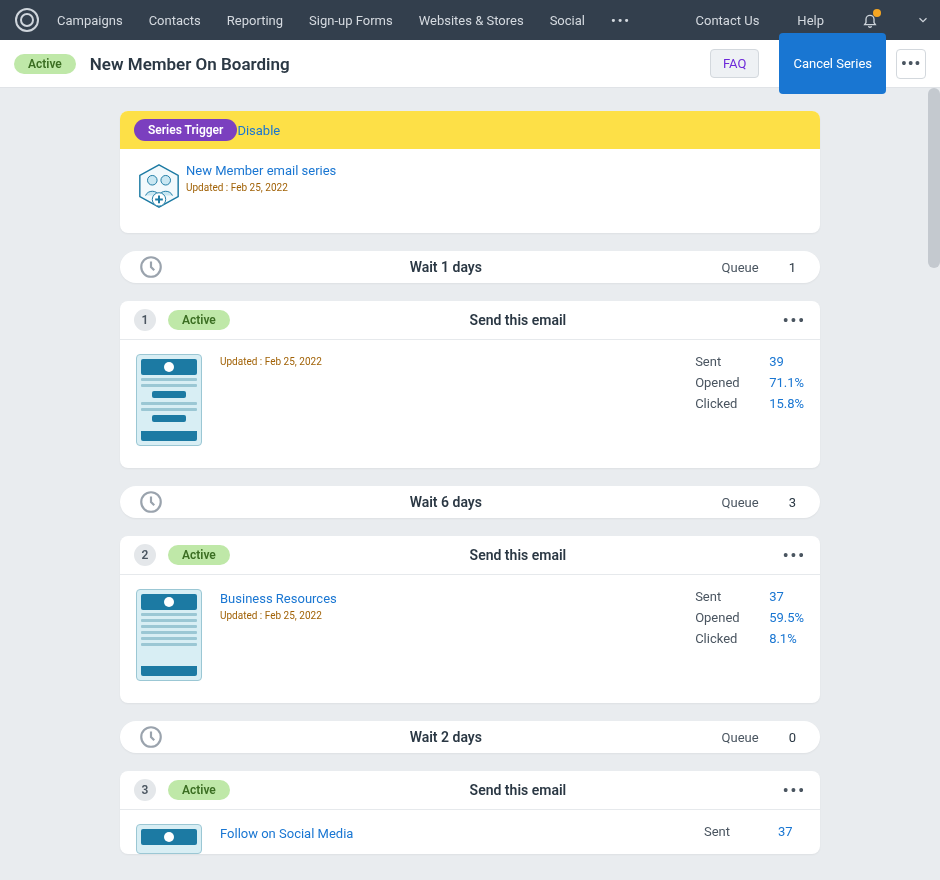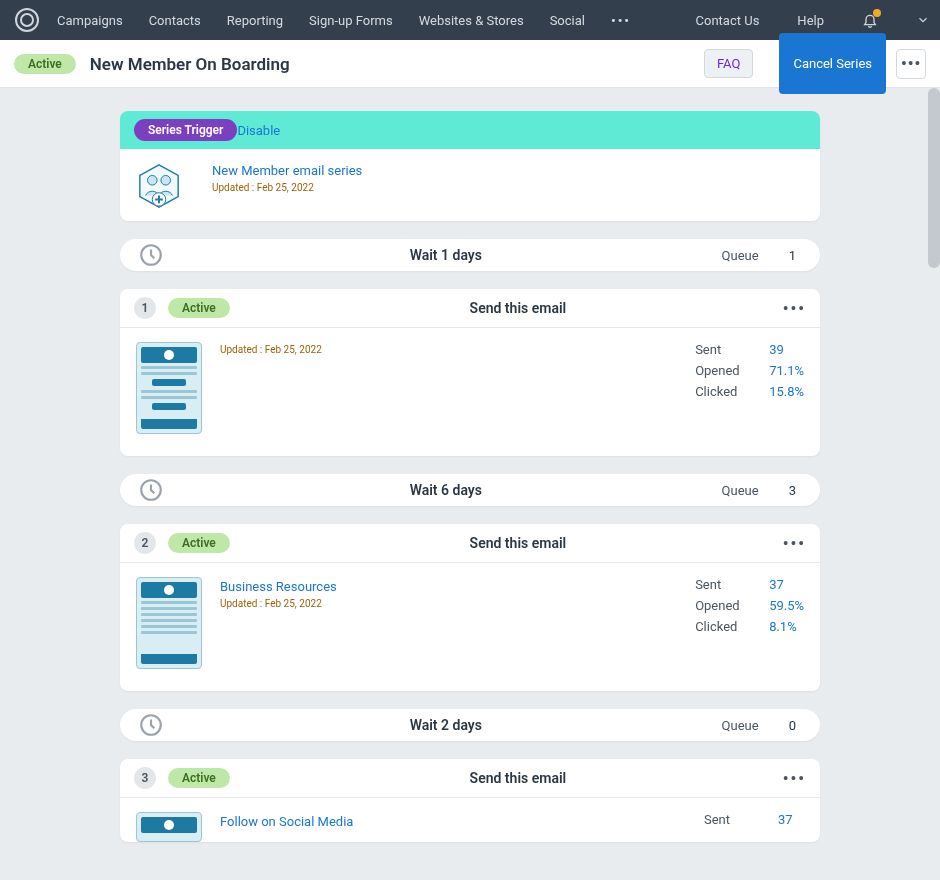--- a/index.html
+++ b/index.html
@@ -19,34 +19,34 @@
   .bell .dot { position:absolute; top:-3px; right:-3px; width:8px; height:8px; background:#f5a623; border-radius:50%; }
   .chev { width:14px; height:14px; }
 
   
   .subhead { height: 48px; background: #fff; border-bottom:1px solid #e0e3e7; display:flex; align-items:center; padding:0 14px; }
   .pill { background:#bfe8a8; color:#3b6e22; border-radius:14px; padding:3px 14px; font-size:12px; font-weight:600; }
   .pill-grey { background:#e4e7ea; color:#4a5560; border-radius:50%; width:22px; height:22px; display:flex; align-items:center; justify-content:center; font-size:12px; font-weight:600; }
   .series-title { font-size:17px; font-weight:600; color:#2b3844; margin-left:14px; }
   .subhead .spacer { flex:1; }
   .faq-btn { background:#eef1f4; border:1px solid #d3d8dd; color:#6d28d9; border-radius:4px; padding:6px 12px; font-size:13px; cursor:pointer; }
-  .cancel-btn { background:#1976d2; color:#fff; border:none; border-radius:4px; padding:23px 14px; font-size:13px; margin-left:26px; cursor:pointer; }
+  .cancel-btn { background:#1976d2; color:#fff; border:none; border-radius:4px; padding:23px 14px; font-size:13px; margin-left:20px; cursor:pointer; }
   .dots-btn { width:30px; height:30px; border:1px solid #d3d8dd; border-radius:4px; background:#fff; margin-left:10px; display:flex; align-items:center; justify-content:center; cursor:pointer; color:#4a5560; font-weight:bold; letter-spacing:1px;}
 
   
   .scroll { position:absolute; top:88px; bottom:0; left:0; right:0; overflow:hidden; }
   .content { width:700px; margin: 23px auto 0; }
 
   
   .card { background:#fff; border-radius:8px; margin-bottom:18px; overflow:hidden; box-shadow:0 1px 2px rgba(0,0,0,0.05);}
-  .trigger-head { background:#5eead4; display:flex; align-items:center; padding:8px 14px; }
+  .trigger-head { background:#fde047; display:flex; align-items:center; padding:8px 14px; }
   .trigger-pill { background:#7b3fbf; color:#fff; border-radius:14px; padding:4px 14px; font-size:12px; font-weight:600; }
   .trigger-text { flex:1; text-align:center; font-size:14px; font-weight:600; color:#2b2b2b; }
   .disable-link { color:#1976d2; font-size:13px; cursor:pointer; }
-  .trigger-body { display:flex; align-items:flex-start; padding:14px 16px 12px; gap:30px; }
+  .trigger-body { display:flex; align-items:flex-start; padding:14px 16px 24px; gap:4px; }
   .trigger-icon { width:46px; height:46px; }
   .trigger-link { color:#1976d2; font-size:13px; cursor:pointer; display:block; margin-bottom:4px; }
   .updated { color:#a16207; font-size:10px; }
 
   
   .wait { background:#fff; border-radius:24px; height:32px; display:flex; align-items:center; padding:0 18px; margin-bottom:18px; box-shadow:0 1px 2px rgba(0,0,0,0.05);}
   .clock { width:26px; height:26px; margin-right:6px; color:#9aa3ad; }
   .wait-text { flex:1; text-align:center; font-size:14px; font-weight:600; color:#2b3844; }
   .queue-label { color:#4a5560; font-size:13px; margin-right:30px; }
   .queue-val { color:#2b3844; font-size:13px; margin-right:6px; }

